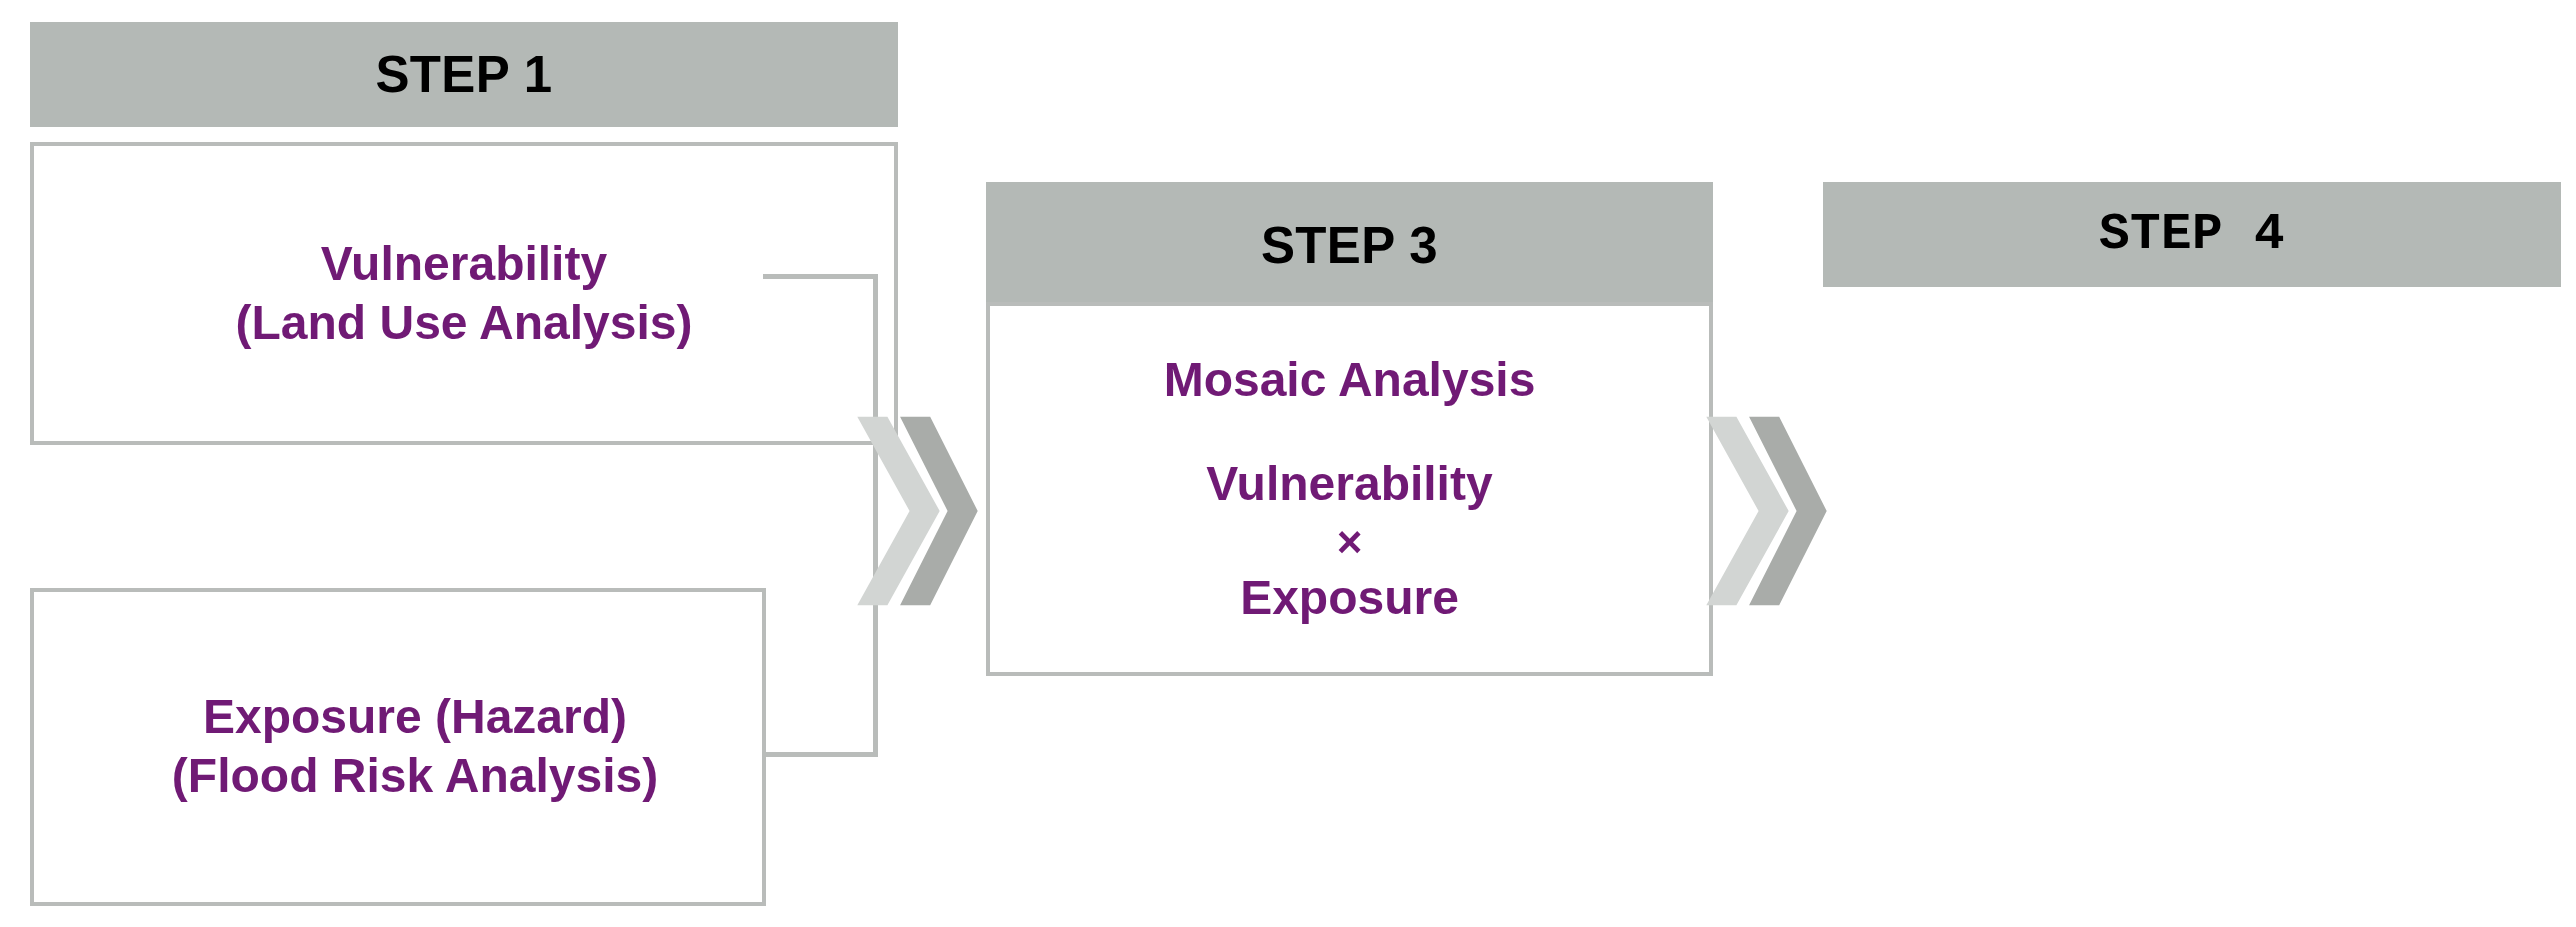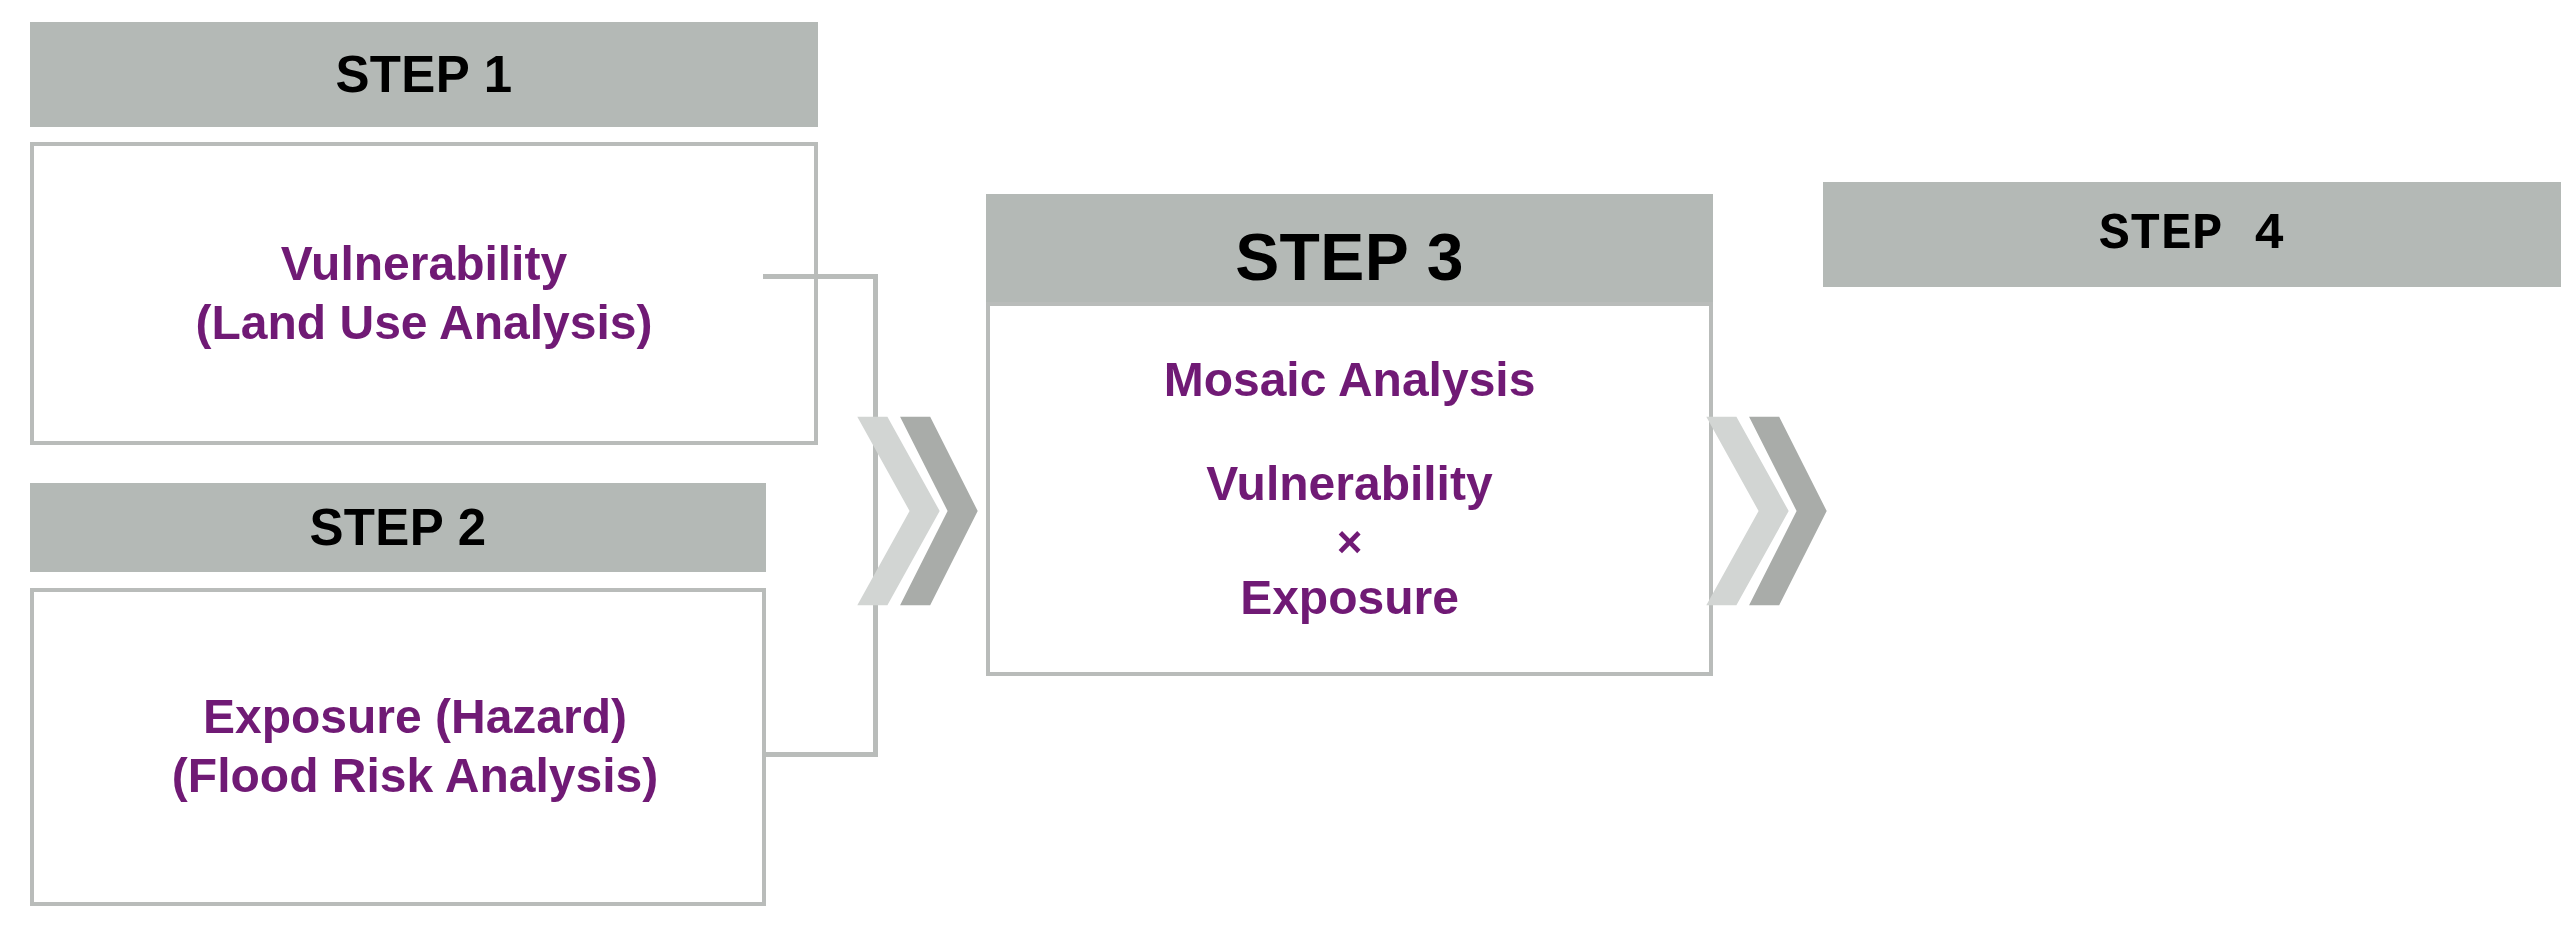--- a/index.html
+++ b/index.html
@@ -55,30 +55,30 @@
     color: #701a75;
     font-weight: bold;
   }
 
   .step-body .body-text {
     display: block;
     line-height: 1.22;
   }
 
   
-  #step1 { left: 30px; top: 22px; width: 788px; height: 424px; }
+  #step1 { left: 30px; top: 22px; width: 868px; height: 424px; }
   #step1 .step-header { height: 105px; font-size: 51px; }
   #step1 .step-body { top: 120px; height: 303px; font-size: 48px; }
 
   #step2 { left: 30px; top: 483px; width: 736px; height: 422px; }
   #step2 .step-header { height: 89px; font-size: 51px; }
   #step2 .step-body { top: 105px; height: 318px; font-size: 48px; padding-left: 34px; }
 
   #step3 { left: 986px; top: 182px; width: 727px; height: 607px; }
-  #step3 .step-header { height: 126px; font-size: 66px; margin-top: 12px; }
+  #step3 .step-header { height: 126px; font-size: 51px; }
   #step3 .step-body { top: 120px; height: 374px; font-size: 48px; }
 
   #step4 { left: 1823px; top: 182px; width: 738px; height: 607px; }
   #step4 .step-header { height: 105px; font-size: 51px; font-family: Liberation Mono, monospace; }
   #step4 .step-body { top: 120px; height: 486px; font-size: 48px; }
 
   .spacer-line { display: block; height: 0.95em; }
 
   .dot-line { display:block; font-size: 36px; line-height: 0.8; }
 
@@ -132,21 +132,20 @@
     <div class="step-header">STEP 1</div>
     <div class="step-body">
       <span class="body-text">
         <span>Vulnerability</span><br>
         <span>(Land Use Analysis)</span>
       </span>
     </div>
   </div>
 
   <div class="step-group" id="step2">
-    <div class="step-header">STEP 2</div>
     <div class="step-body">
       <span class="body-text">
         <span>Exposure (Hazard)</span><br>
         <span>(Flood Risk Analysis)</span>
       </span>
     </div>
   </div>
 
   <div class="bracket">
     <div class="h-top"></div>

